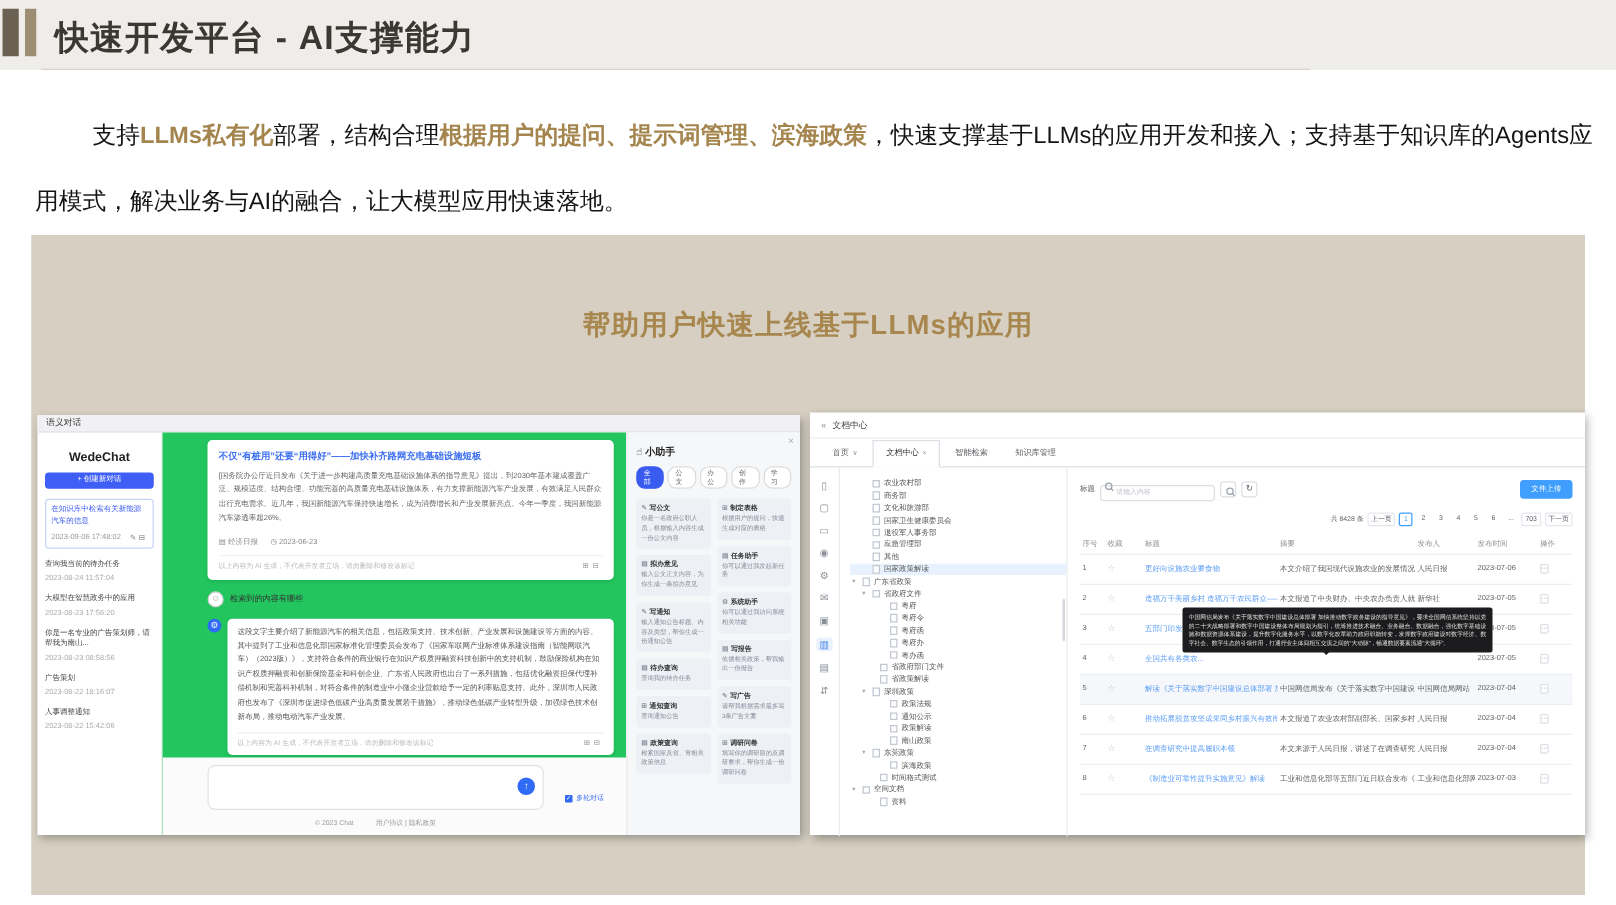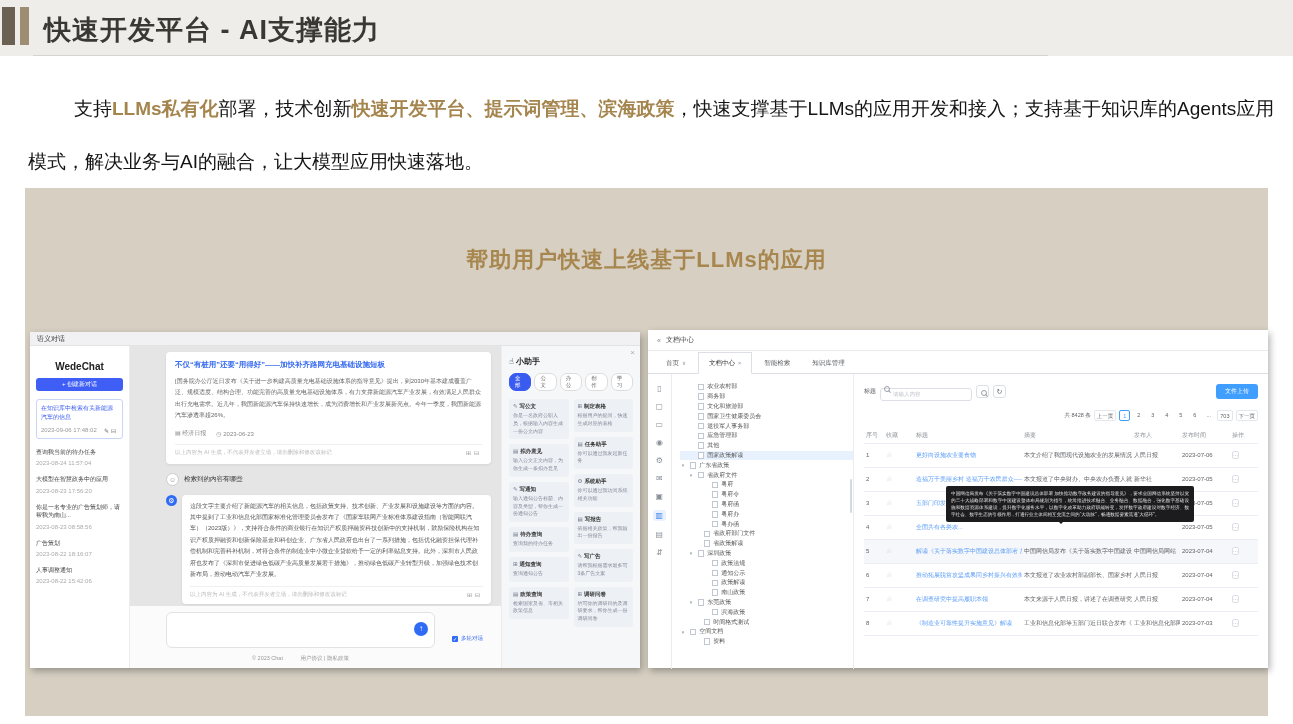--- a/index.html
+++ b/index.html
@@ -26,21 +26,21 @@
   .chat-body{display:flex;height:322px;}
   .c-side{width:100px;border-right:1px solid #ececec;padding:11px 6px;box-sizing:border-box;}
   .brand{text-align:center;font-weight:bold;font-size:10px;color:#222;margin:4px 0 6px;}
   .newchat{background:#3e5ef5;color:#fff;font-size:6px;text-align:center;border-radius:3px;height:13px;line-height:13px;}
   .convo-active{margin-top:8px;border:1px solid #c9d4f7;border-radius:3px;padding:4px;background:#fff;}
   .convo-active .t{color:#3a5bf0;font-size:6px;line-height:1.5;}
   .convo-active .time{display:flex;justify-content:space-between;color:#999;font-size:6px;margin-top:5px;}
   .convo-active .ic{color:#777;font-size:6px;letter-spacing:2px;}
   .citem .t{font-size:6px;color:#444;margin-top:9px;line-height:1.4;}
   .citem .time{font-size:6px;color:#aaa;margin-top:4px;}
-  .c-mid{flex:1;position:relative;background:#e5e5e5;padding:6px 10px 0 36px;box-sizing:border-box;overflow:hidden;}
+  .c-mid{flex:1;position:relative;background:#22c55e;padding:6px 10px 0 36px;box-sizing:border-box;overflow:hidden;}
   .acard{background:#fff;border-radius:4px;box-shadow:0 1px 3px rgba(0,0,0,.08);padding:8px 9px;}
   .acard .atitle{color:#3a6df0;font-size:7.5px;font-weight:bold;}
   .acard .abody{color:#666;font-size:6px;line-height:1.9;margin-top:6px;}
   .ameta{display:flex;gap:10px;color:#888;font-size:6px;margin-top:7px;align-items:center;}
   .disc{display:flex;justify-content:space-between;align-items:center;border-top:1px solid #f0f0f1;
         margin-top:6px;padding-top:4px;color:#bbb;font-size:5.5px;}
   .disc .ic{color:#999;font-size:6px;letter-spacing:3px;}
   .msg{display:flex;gap:5px;margin-top:9px;align-items:flex-start;}
   .av-u{width:11px;height:11px;border-radius:50%;border:1px solid #ccc;color:#999;font-size:7px;line-height:11px;
         text-align:center;flex:none;background:#fff;}
@@ -126,21 +126,21 @@
 </head>
 <body>
 
 <div class="titleband">
   <div class="bar1"></div>
   <div class="bar2"></div>
   <div class="slidetitle">快速开发平台 - AI支撑能力</div>
 </div>
 <div class="titleline"></div>
 
-<div class="intro"><span>支持</span><span class="hl">LLMs私有化</span><span>部署，技术创新</span><span class="hl">快速开发平台</span><span class="hl">、</span><span class="hl">提示词管理</span><span class="hl">、</span><span class="hl">滨海政策</span><span>，快速支撑基于LLMs的应用开发和接入；支持基于知识库的Agents应用模式，解决业务与AI的融合，让大模型应用快速落地。</span></div>
+<div class="intro"><span>支持</span><span class="hl">LLMs私有化</span><span>部署，结构合理</span><span class="hl">根据用户的提问</span><span class="hl">、</span><span class="hl">提示词管理</span><span class="hl">、</span><span class="hl">滨海政策</span><span>，快速支撑基于LLMs的应用开发和接入；支持基于知识库的Agents应用模式，解决业务与AI的融合，让大模型应用快速落地。</span></div>
 
 <div class="panel">
   <div class="ph ph2">帮助用户快速上线基于LLMs的应用</div>
 
   <div class="shot shotL">
     <div class="chat-titlebar">语义对话</div>
     <div class="chat-body">
 
       <div class="c-side">
         <div class="brand">WedeChat</div>

